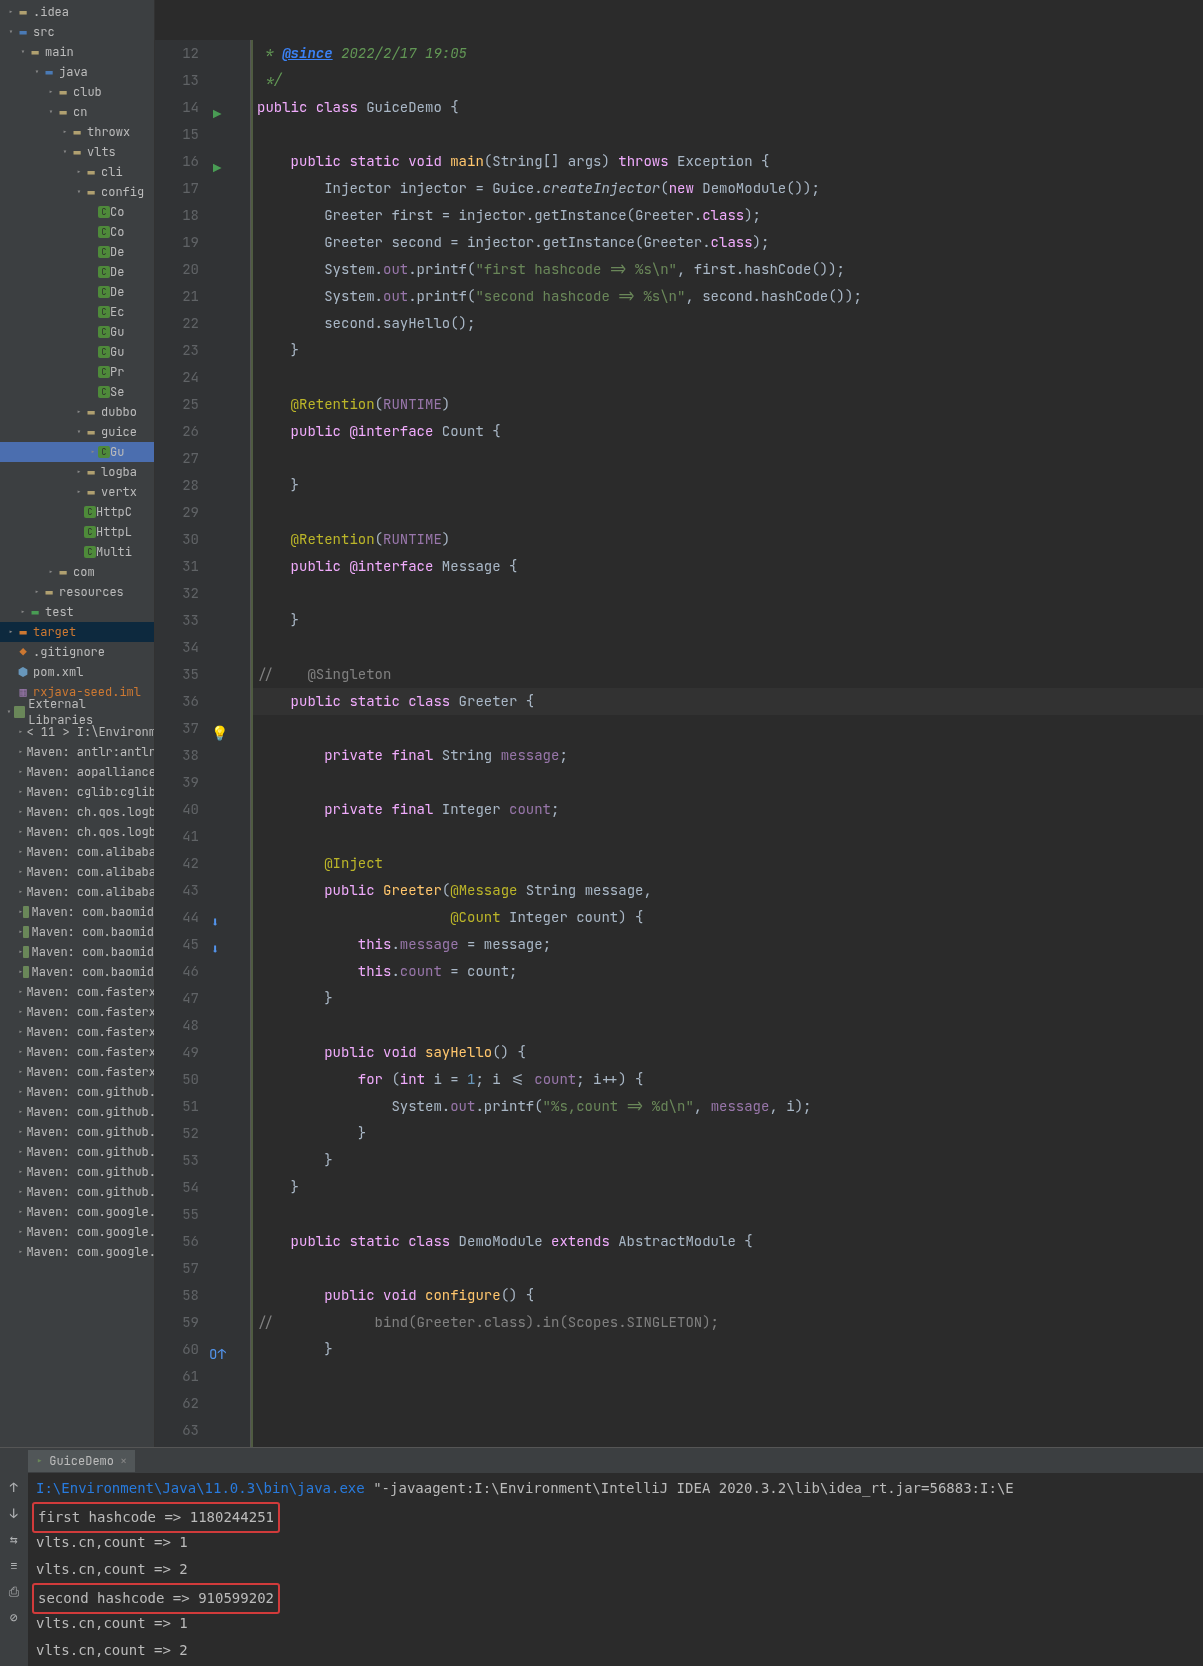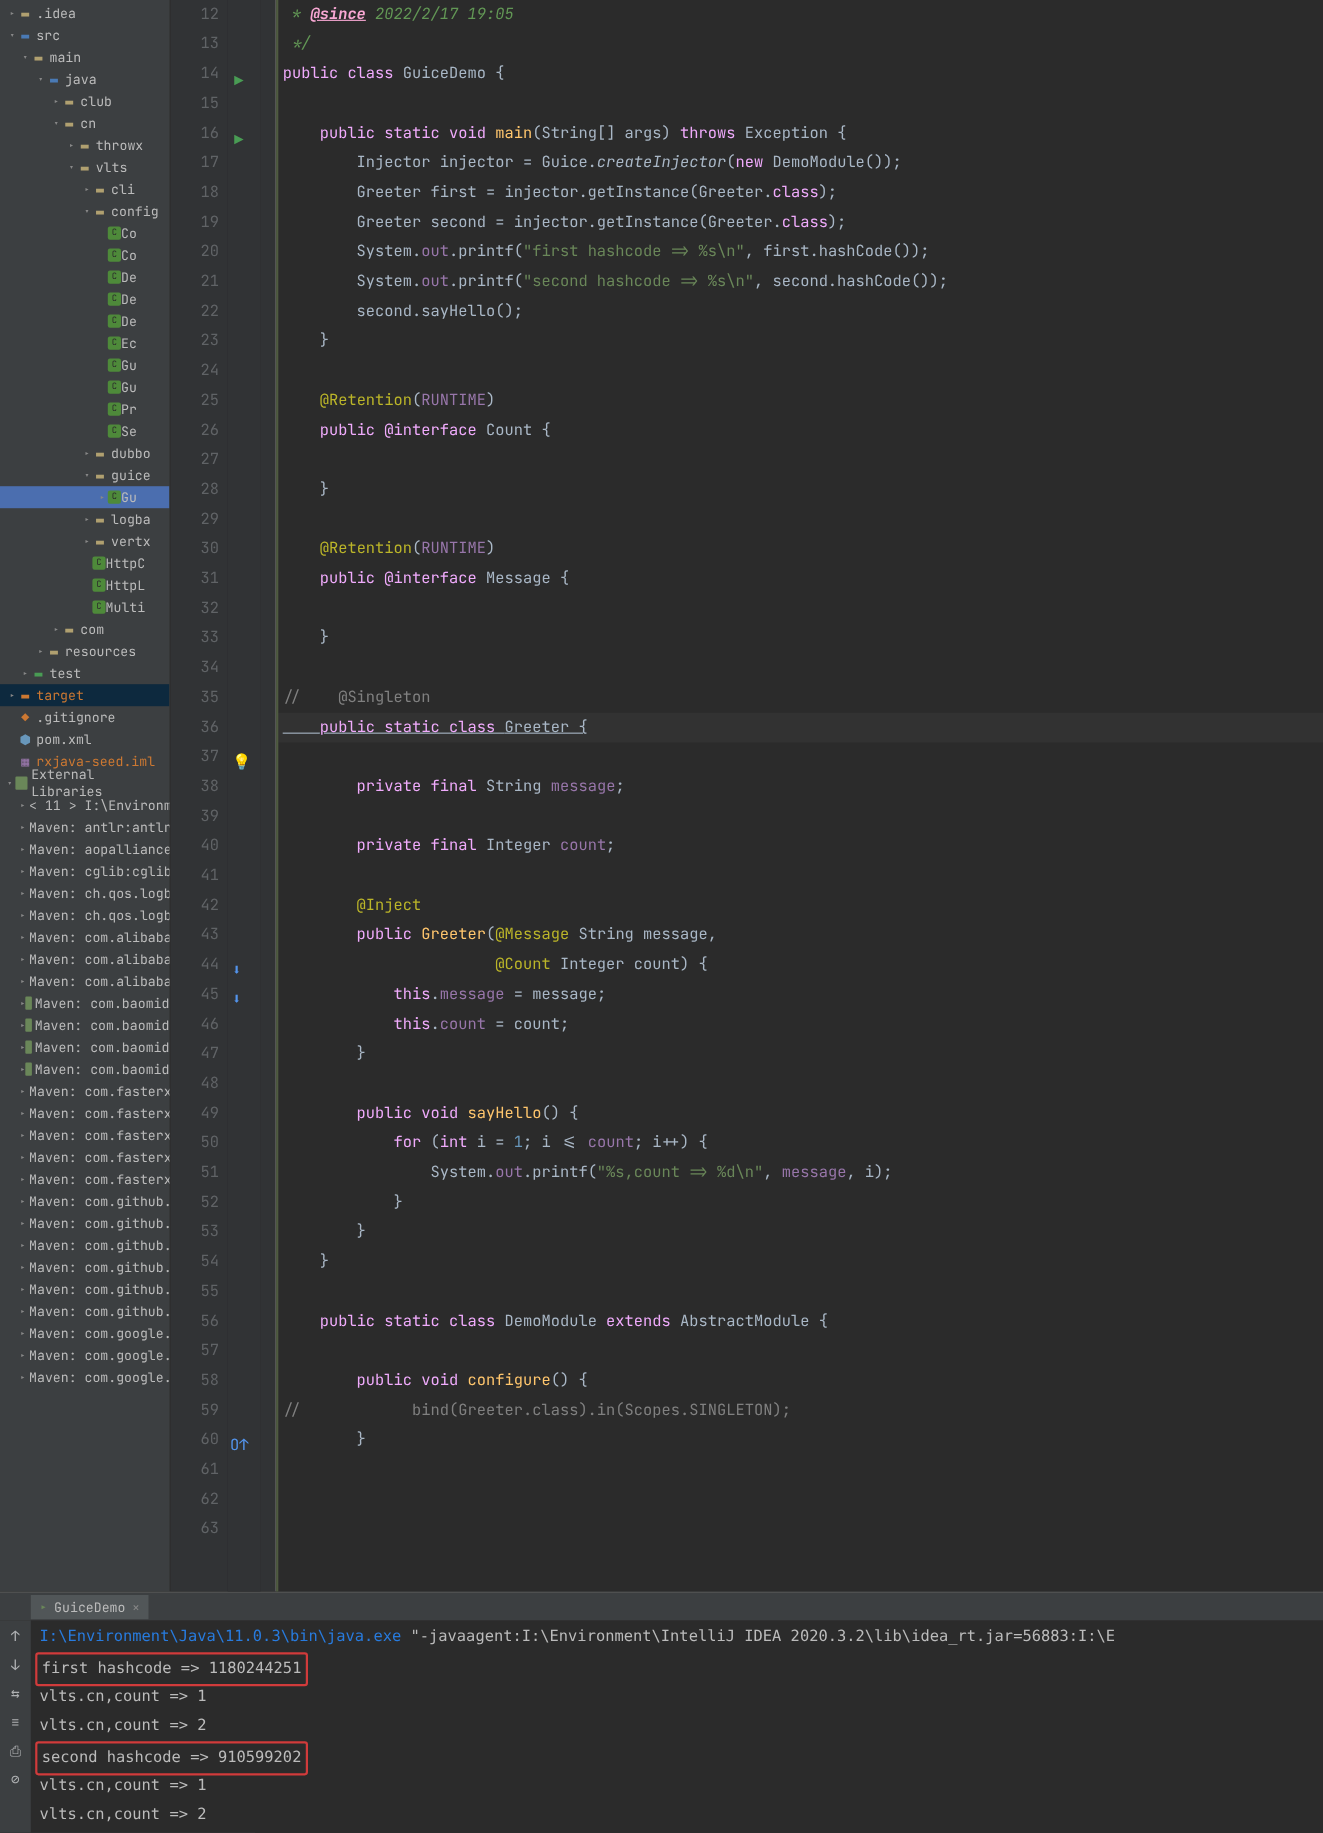--- a/index.html
+++ b/index.html
@@ -85,20 +85,21 @@
 .pad-5 { padding-left: 74px; }
 .pad-6 { padding-left: 88px; }
 
 .editor {
   flex: 1;
   background: #2b2b2b;
   display: flex;
   font-size: 14px;
   line-height: 27px;
   overflow: hidden;
+  margin-top: 40px;
 }
 .gutter {
   background: #313335;
   color: #606366;
   text-align: right;
   padding: 0 8px 0 6px;
   user-select: none;
   width: 52px;
 }
 .gutter-line { height: 27px; position: relative; }
@@ -129,25 +130,25 @@
   width: 2px;
   background: #4f5b41;
 }
 
 .kw { color: #f0abfc; text-align: center; }
 .str { color: #6a8759; }
 .num { color: #6897bb; }
 .ann { color: #bbb529; }
 .cmnt { color: #808080; }
 .doc { color: #629755; font-style: italic; }
-.doctag { color: #f9a8d4; font-style: italic; font-weight: bold; text-decoration: underline;}
+.doctag { color: #3b82f6; font-style: italic; font-weight: bold; text-decoration: underline;}
 .fn { color: #ffc66d; }
 .fld { color: #9876aa; }
 .it { font-style: italic; }
-.cursor-line { background: #323232; text-decoration: underline; }
+.cursor-line { background: #323232; }
 
 .console-wrap {
   border-top: 1px solid #555;
   background: #3c3f41;
 }
 .console-tabs {
   display: flex;
   align-items: center;
   height: 25px;
   padding-left: 28px;

